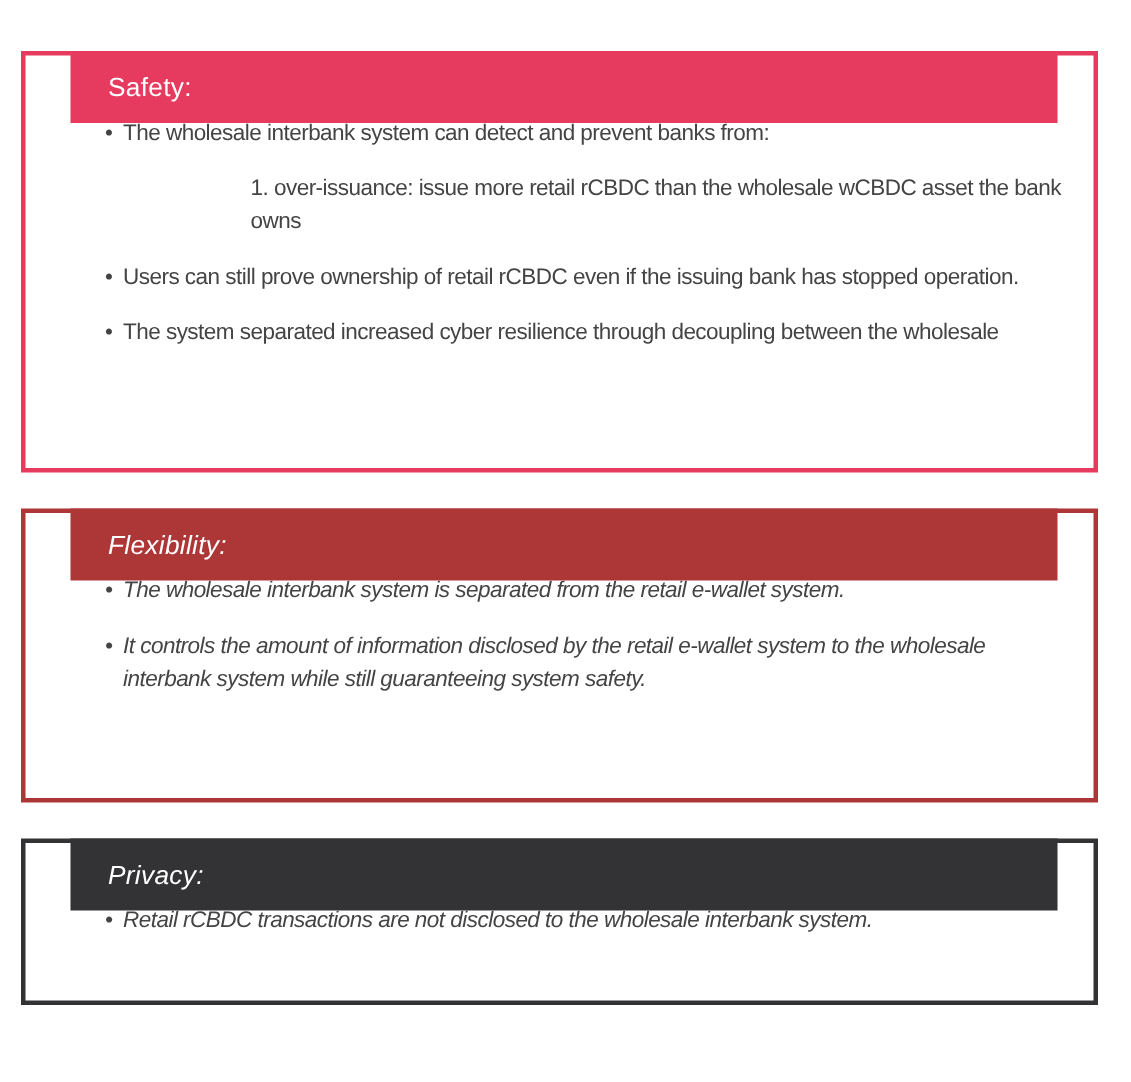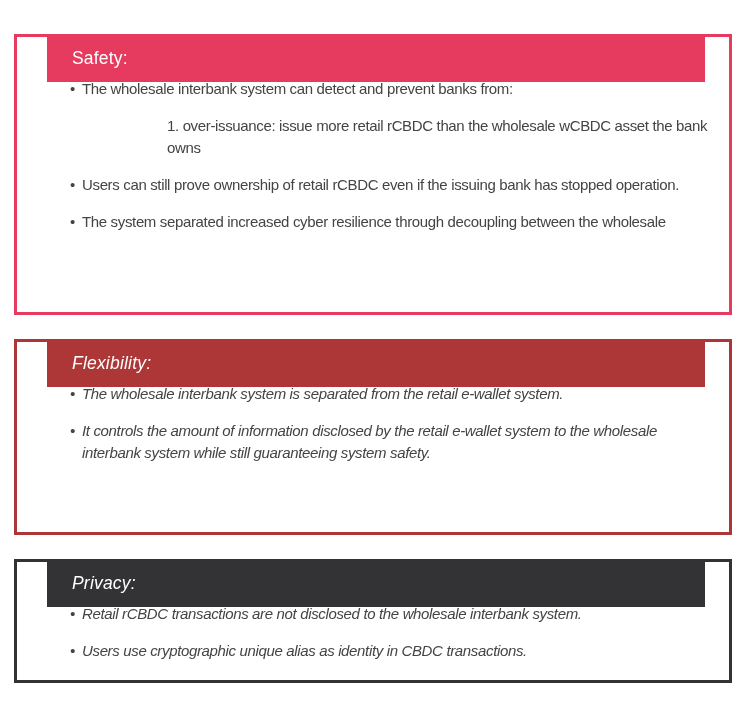--- a/index.html
+++ b/index.html
@@ -111,17 +111,16 @@
       </div>
     </div>
   </section>
 
   <section class="panel panel-privacy" style="--c: #333335;">
     <div class="bar">
       <span class="bar-title">Privacy:</span>
     </div>
     <div class="box">
       <div class="item bullet">Retail rCBDC transactions are not disclosed to the wholesale interbank system.</div>
-      <div class="item bullet">Users use cryptographic unique alias as identity in CBDC transactions.</div>
     </div>
   </section>
 
 </div>
 
 </body></html>

